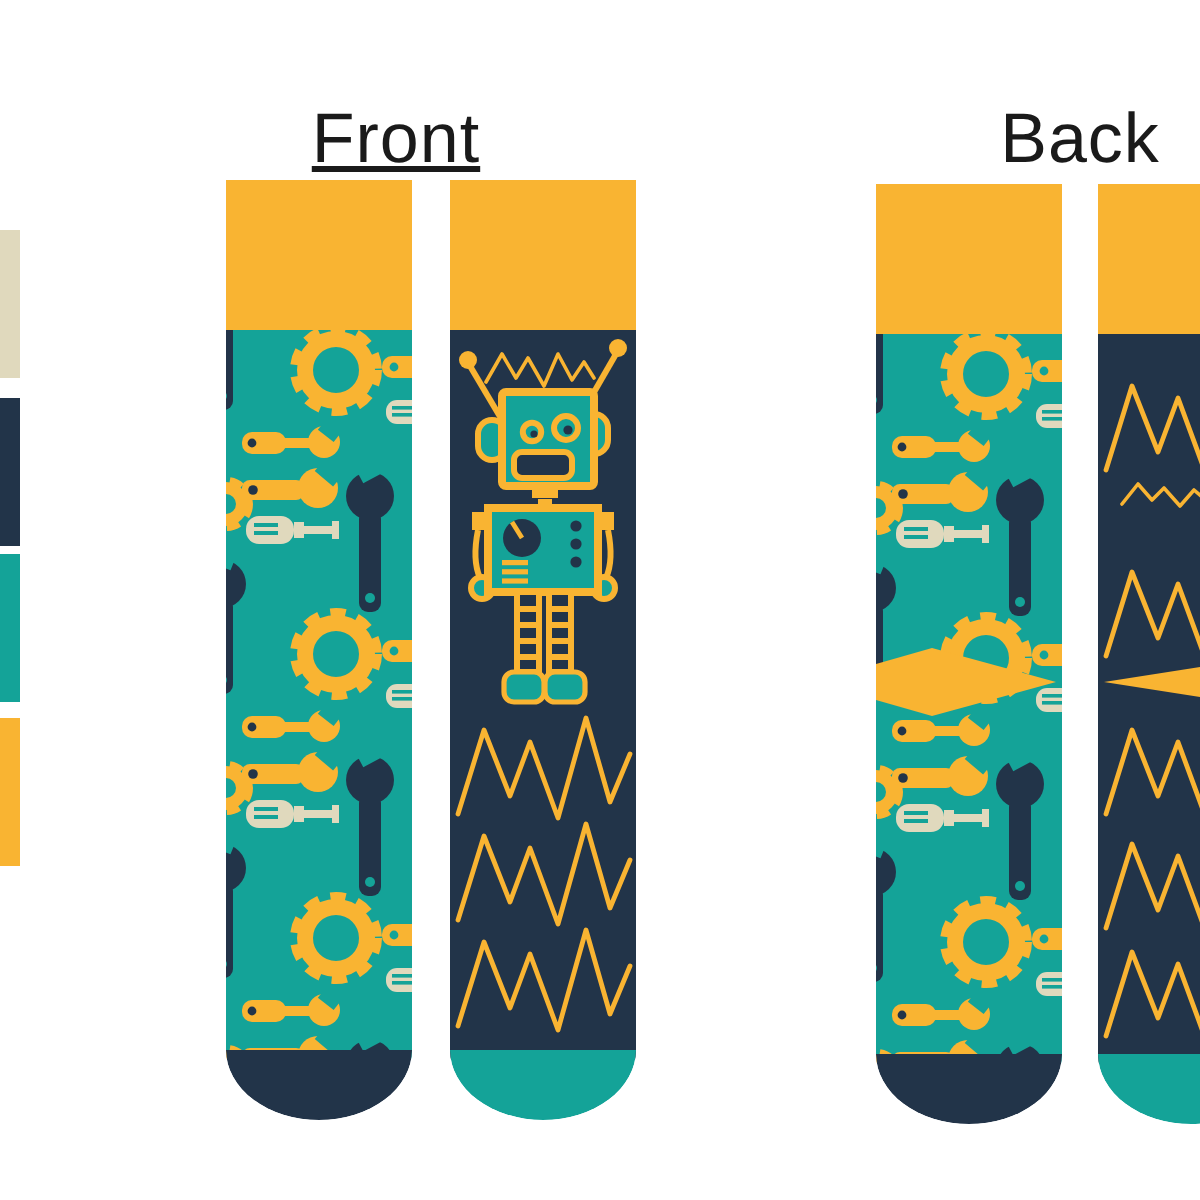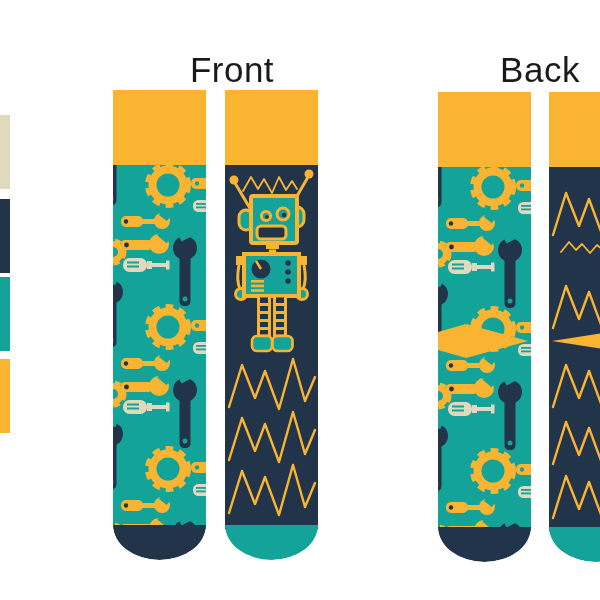--- a/index.html
+++ b/index.html
@@ -6,21 +6,21 @@
   body{
     width:600px;height:600px;position:relative;overflow:hidden;
     background:var(--background,#ffffff);
     font-family:"Liberation Sans", sans-serif;
   }
   .view-title{
     position:absolute;top:50px;height:40px;line-height:40px;
     font-size:35px;color:var(--title,#1a1a1a);text-align:center;
     letter-spacing:0.5px;
   }
-  .t-front{left:130px;width:204px;}
+  .t-front{left:96px;width:204px;text-decoration:underline;}
   .t-back{left:438px;width:204px;}
   .swatch{position:absolute;left:0;width:10px;height:74px;}
   .sw-0{top:115px;} .sw-1{top:199px;} .sw-2{top:277px;} .sw-3{top:359px;}
   .sock{position:absolute;width:93px;height:470px;}
   .pos-fl{left:113px;top:90px;}
   .pos-fr{left:225px;top:90px;}
   .pos-bl{left:438px;top:92px;}
   .pos-br{left:549px;top:92px;}
   
   .f-teal{fill:var(--teal,#14A398);} .f-navy{fill:var(--navy,#223449);}

